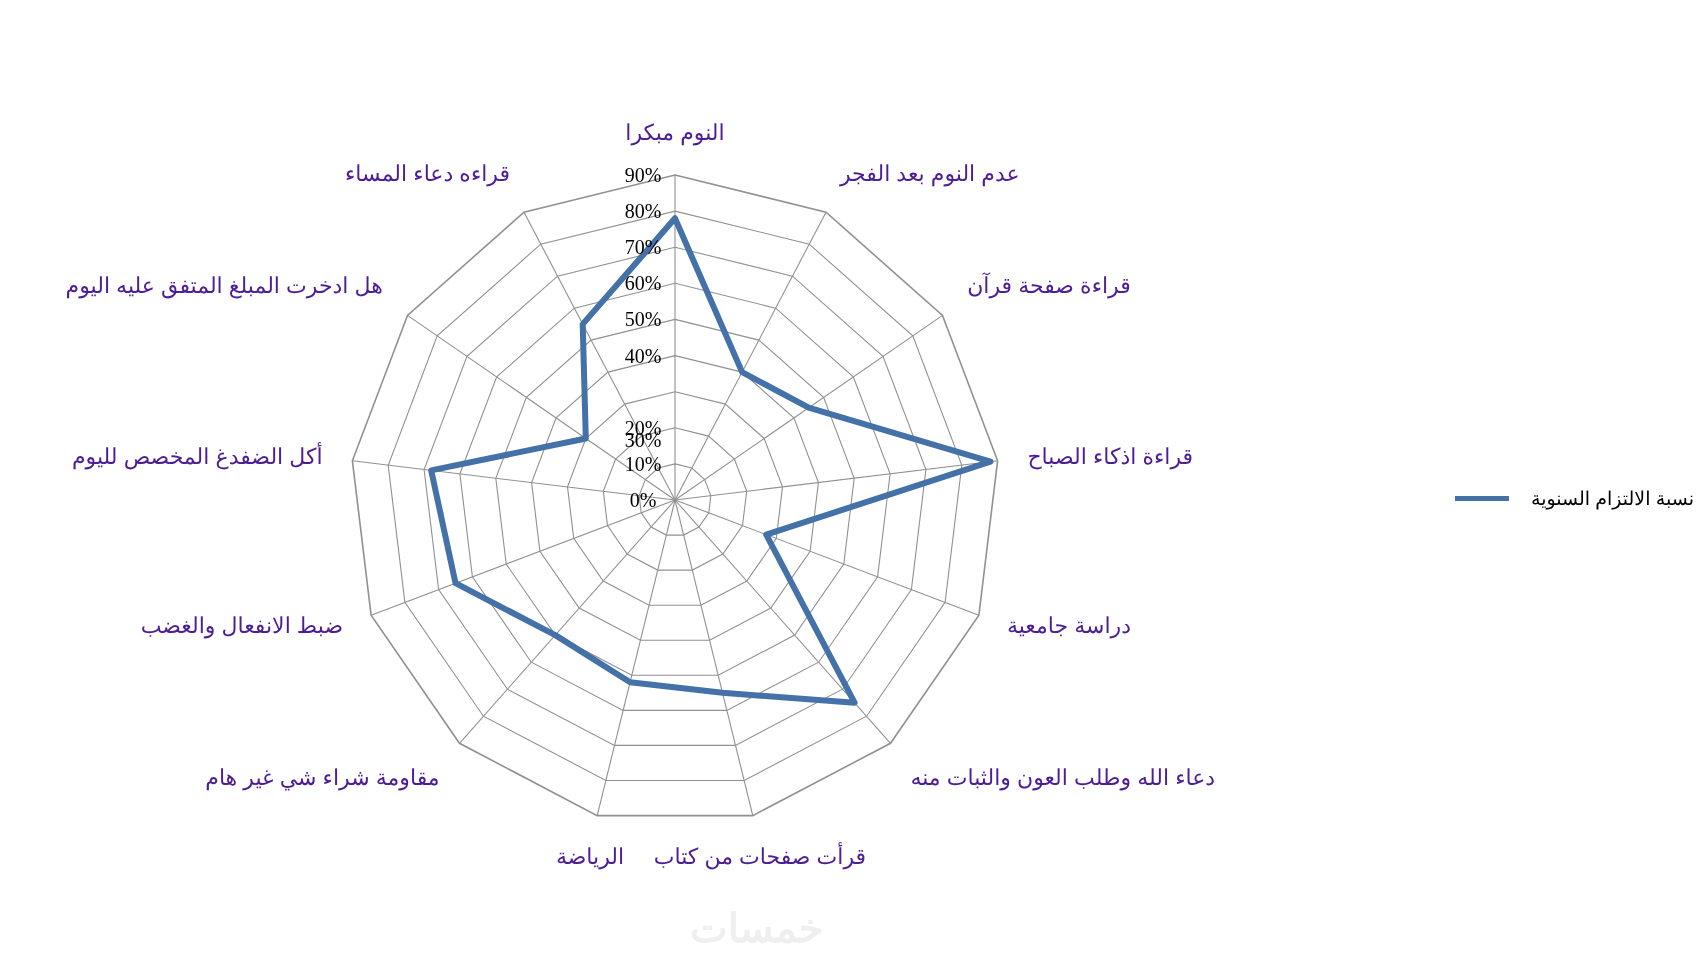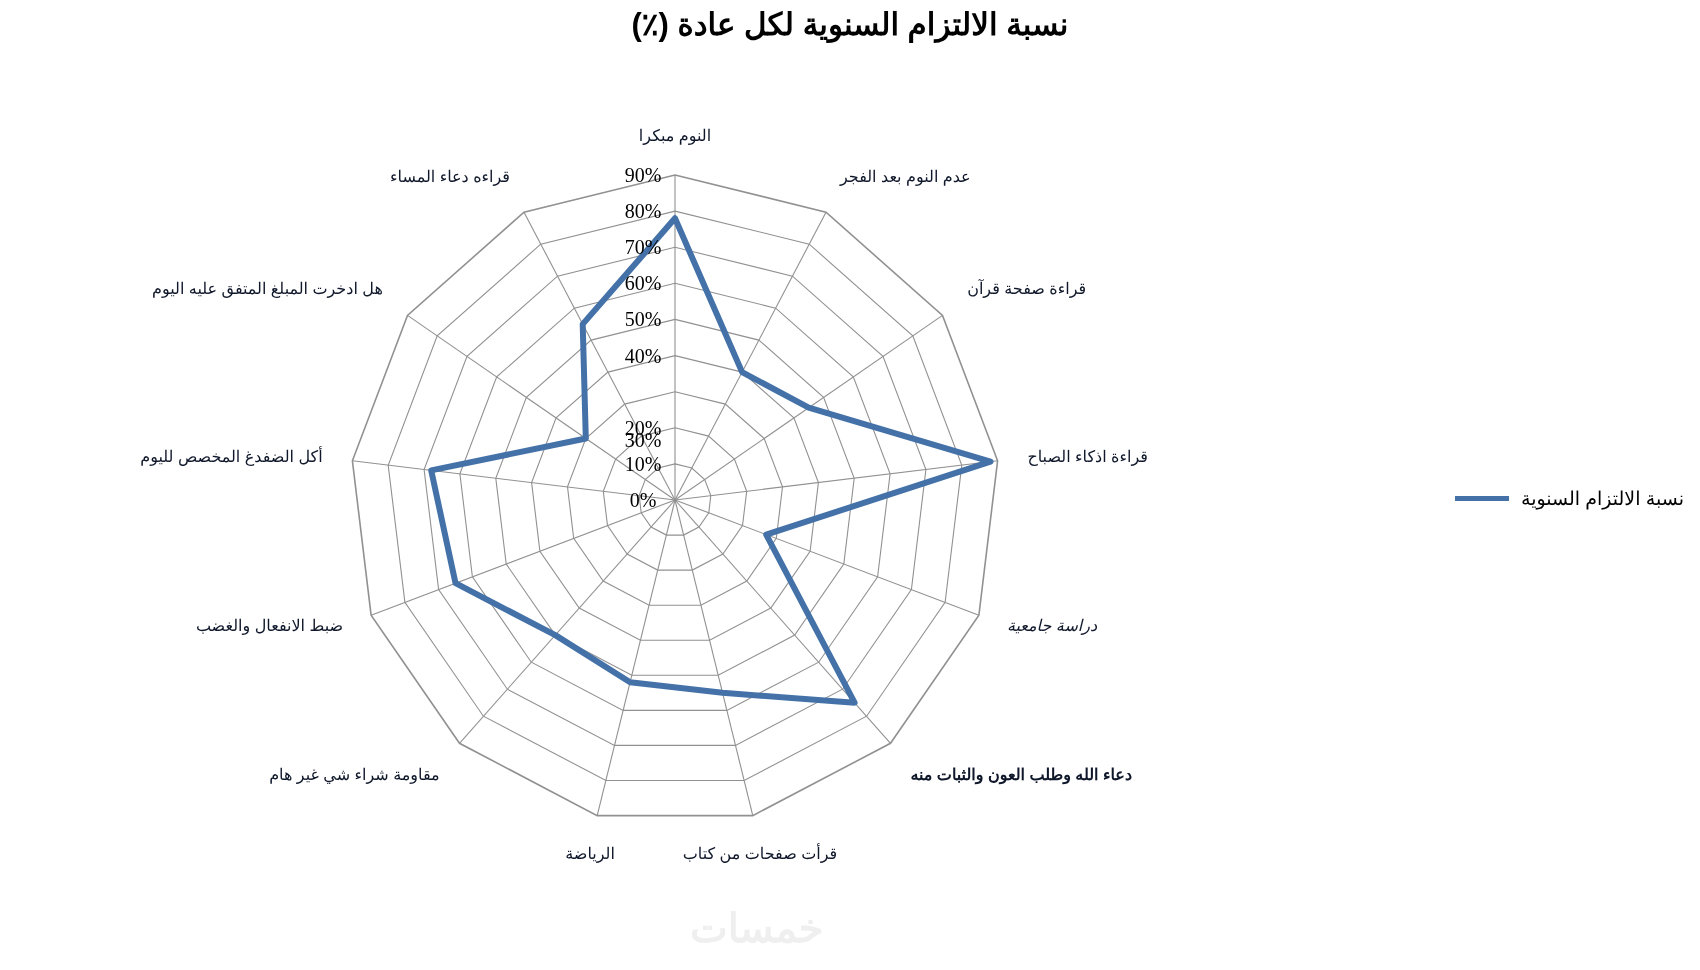--- a/index.html
+++ b/index.html
@@ -49,34 +49,34 @@
     position: absolute;
     font-size: 20px;
     color: #000000;
     white-space: nowrap;
     transform: translate(-50%, -50%);
     direction: ltr;
     font-family: Liberation Serif, serif;
   }
   .cat-label {
     position: absolute;
-    font-size: 16px;
-    color: #0f172a;
+    font-size: 22px;
+    color: #4c1d95;
     white-space: nowrap;
     direction: rtl;
     line-height: 1.1;
   }
   #legend {
     position: absolute;
     left: 1455px;
     top: 487px;
     display: flex;
     flex-direction: row-reverse;
     align-items: center;
-    gap: 12px;
+    gap: 22px;
     direction: rtl;
   }
   #legend-label {
     font-size: 19px;
     color: #000000;
     white-space: nowrap;
   }
   #legend-swatch {
     display: inline-block;
     width: 54px;
@@ -93,21 +93,20 @@
     direction: rtl;
     letter-spacing: 2px;
     user-select: none;
   }
 </style>
 </head>
 <body>
 
 <div id="page">
 
-  <div id="chart-title">نسبة الالتزام السنوية لكل عادة (٪)</div>
 
   <div id="plot-area">
     <svg id="radar-svg" viewBox="0 0 1250 880">
       <g id="grid-group">
           <polygon points="535.0,383.9 551.8,388.0 564.7,399.5 570.8,415.6 568.8,432.8 558.9,447.0 543.6,455.1 526.4,455.1 511.1,447.0 501.2,432.8 499.2,415.6 505.3,399.5 518.2,388.0" fill="none" stroke="#919191" stroke-width="1.1"></polygon>
           <polygon points="535.0,347.8 568.6,356.1 594.4,379.0 606.7,411.3 602.5,445.6 582.9,474.1 552.3,490.1 517.7,490.1 487.1,474.1 467.5,445.6 463.3,411.3 475.6,379.0 501.4,356.1" fill="none" stroke="#919191" stroke-width="1.1"></polygon>
           <polygon points="535.0,311.7 585.3,324.1 624.2,358.5 642.5,406.9 636.3,458.4 606.8,501.1 560.9,525.2 509.1,525.2 463.2,501.1 433.7,458.4 427.5,406.9 445.8,358.5 484.7,324.1" fill="none" stroke="#919191" stroke-width="1.1"></polygon>
           <polygon points="535.0,275.6 602.1,292.1 653.9,337.9 678.4,402.6 670.1,471.2 630.8,528.1 569.6,560.2 500.4,560.2 439.2,528.1 399.9,471.2 391.6,402.6 416.1,337.9 467.9,292.1" fill="none" stroke="#919191" stroke-width="1.1"></polygon>
           <polygon points="535.0,239.4 618.9,260.1 683.6,317.4 714.2,398.2 703.8,484.0 654.7,555.1 578.2,595.3 491.8,595.3 415.3,555.1 366.2,484.0 355.8,398.2 386.4,317.4 451.1,260.1" fill="none" stroke="#919191" stroke-width="1.1"></polygon>
           <polygon points="535.0,203.3 635.7,228.2 713.3,296.9 750.1,393.9 737.6,496.8 678.7,582.2 586.9,630.4 483.1,630.4 391.3,582.2 332.4,496.8 319.9,393.9 356.7,296.9 434.3,228.2" fill="none" stroke="#919191" stroke-width="1.1"></polygon>
@@ -144,22 +143,22 @@
         <div class="axis-tick-label" style="left: 503px; top: 203.333px;">60%</div>
         <div class="axis-tick-label" style="left: 503px; top: 167.222px;">70%</div>
         <div class="axis-tick-label" style="left: 503px; top: 131.111px;">80%</div>
         <div class="axis-tick-label" style="left: 503px; top: 95px;">90%</div>
       </div>
     <div id="cat-labels">
         <div class="cat-label" style="left: 535px; top: 65px; transform: translate(-50%, -100%);">النوم مبكرا</div>
         <div class="cat-label" style="left: 699.977px; top: 105.663px; transform: translate(0%, -100%);">عدم النوم بعد الفجر</div>
         <div class="cat-label" style="left: 827.159px; top: 218.337px; transform: translate(0%, -100%);">قراءة صفحة قرآن</div>
         <div class="cat-label" style="left: 887.412px; top: 377.209px; transform: translate(0%, -50%);">قراءة اذكاء الصباح</div>
-        <div class="cat-label" style="left: 866.931px; top: 545.885px; transform: translate(0%, -50%); font-style: italic;">دراسة جامعية</div>
-        <div class="cat-label" style="left: 770.409px; top: 685.721px; transform: translate(0%, 0%); font-weight: bold;">دعاء الله وطلب العون والثبات منه</div>
+        <div class="cat-label" style="left: 866.931px; top: 545.885px; transform: translate(0%, -50%);">دراسة جامعية</div>
+        <div class="cat-label" style="left: 770.409px; top: 685.721px; transform: translate(0%, 0%);">دعاء الله وطلب العون والثبات منه</div>
         <div class="cat-label" style="left: 619.957px; top: 764.684px; transform: translate(-50%, 0%);">قرأت صفحات من كتاب</div>
         <div class="cat-label" style="left: 450.043px; top: 764.684px; transform: translate(-50%, 0%);">الرياضة</div>
         <div class="cat-label" style="left: 299.591px; top: 685.721px; transform: translate(-100%, 0%);">مقاومة شراء شي غير هام</div>
         <div class="cat-label" style="left: 203.069px; top: 545.885px; transform: translate(-100%, -50%);">ضبط الانفعال والغضب</div>
         <div class="cat-label" style="left: 182.588px; top: 377.209px; transform: translate(-100%, -50%);">أكل الضفدغ المخصص لليوم</div>
         <div class="cat-label" style="left: 242.841px; top: 218.337px; transform: translate(-100%, -100%);">هل ادخرت المبلغ المتفق عليه اليوم</div>
         <div class="cat-label" style="left: 370.023px; top: 105.663px; transform: translate(-100%, -100%);">قراءه دعاء المساء</div>
       </div>
   </div>
 

